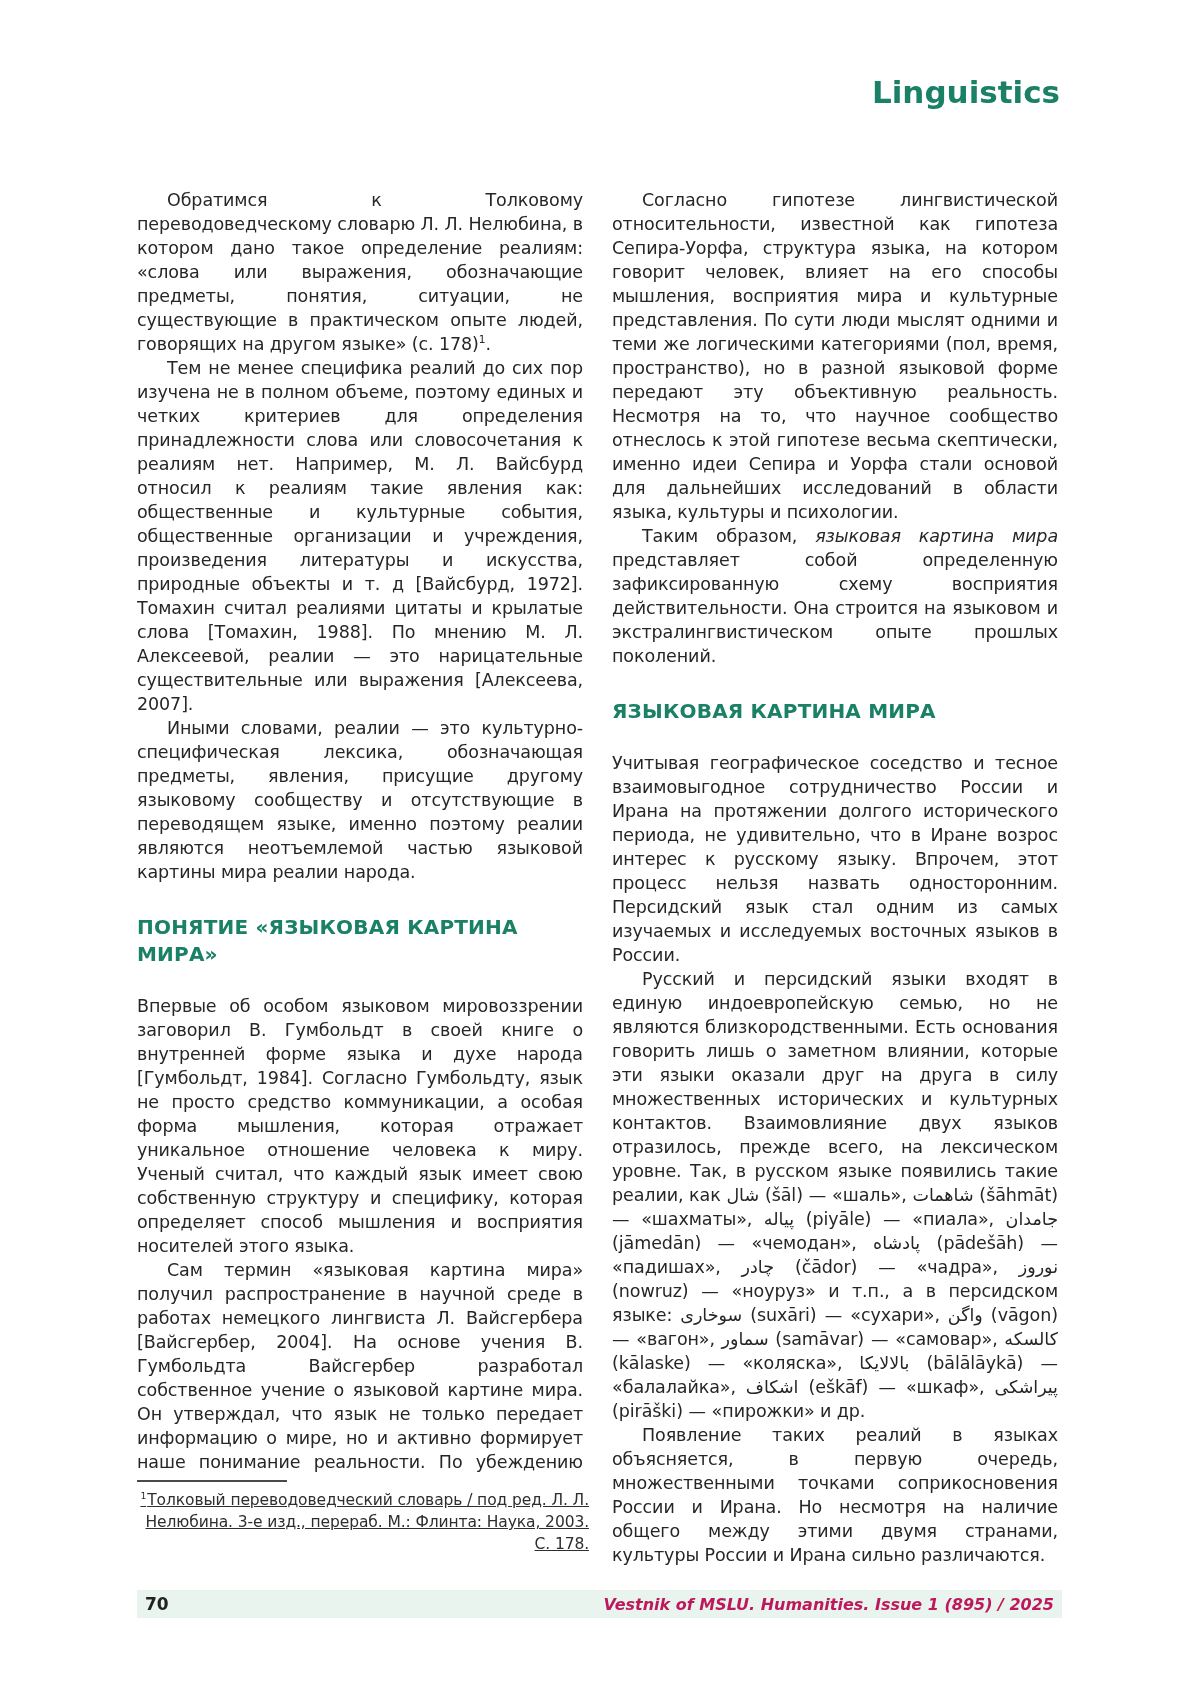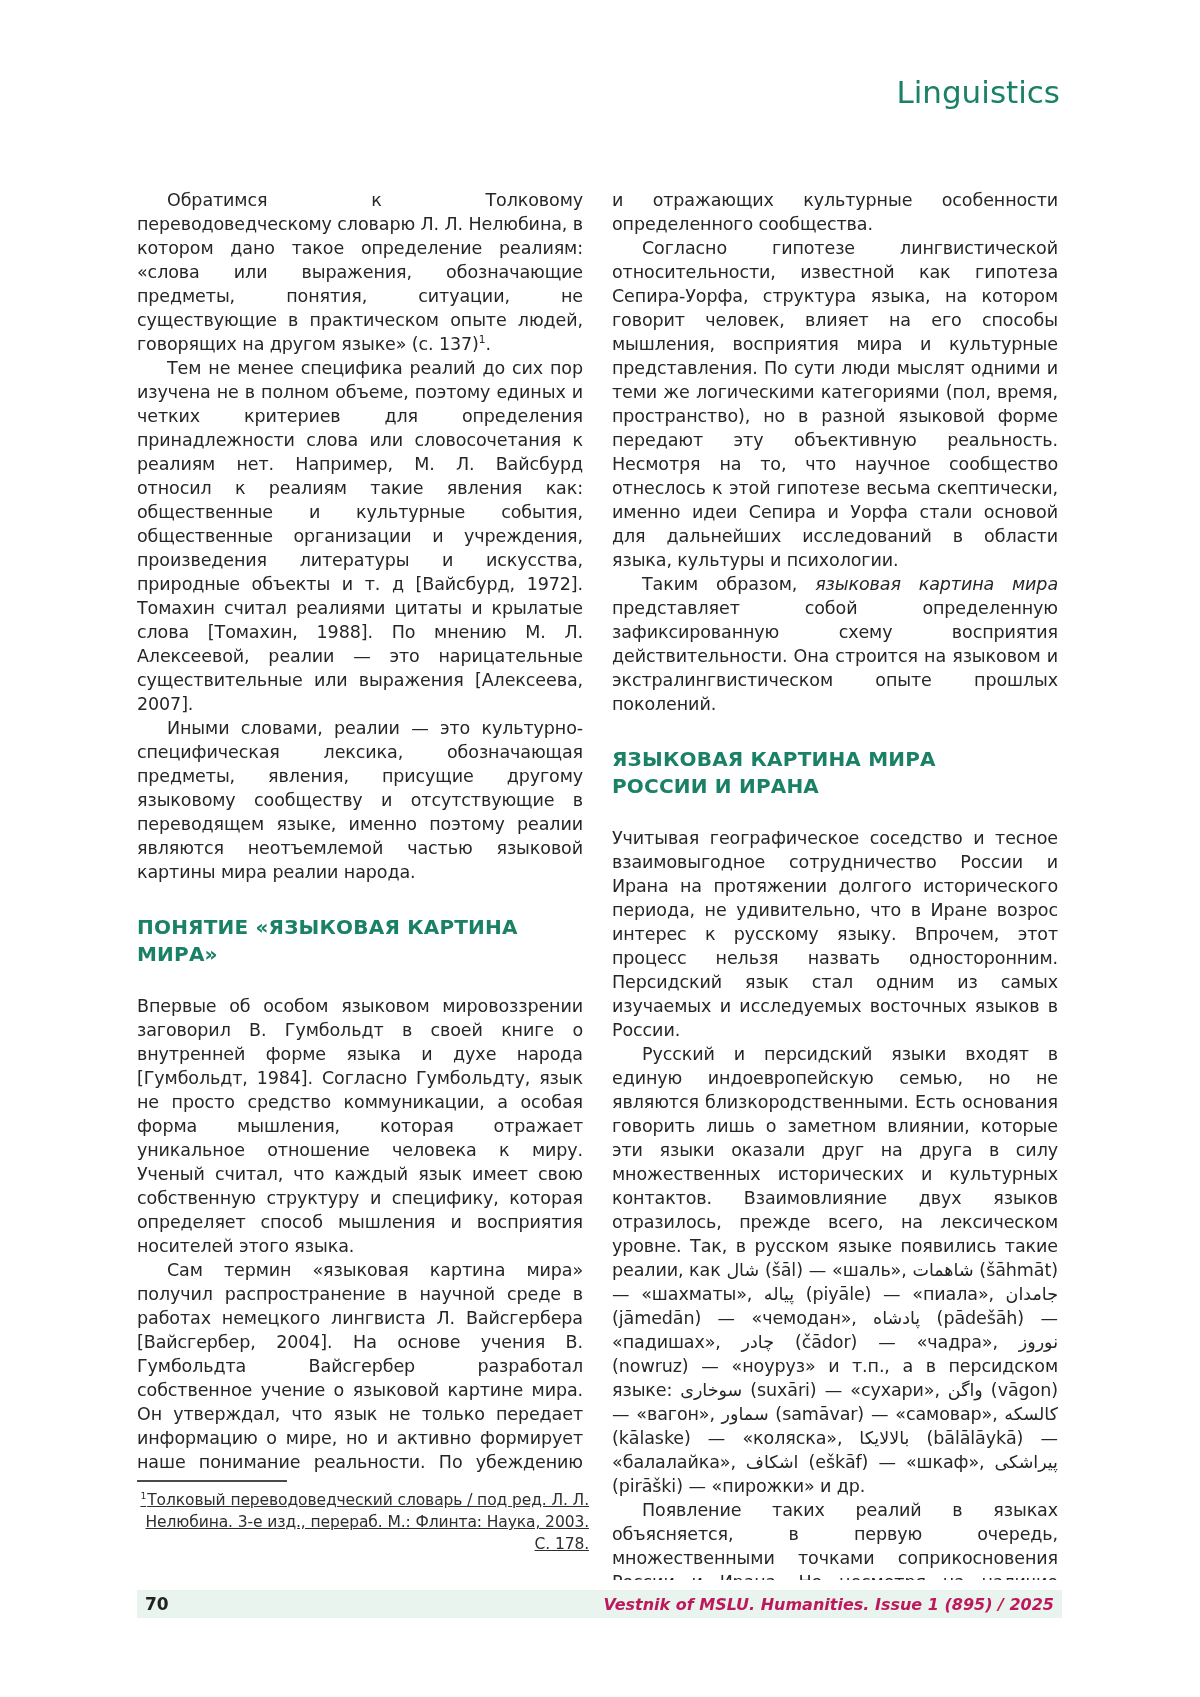--- a/index.html
+++ b/index.html
@@ -2,21 +2,21 @@
 <html lang="ru"><head>
 <meta charset="utf-8">
 <style>
   html,body { margin:0; padding:0; background:#ffffff; }
   .page {
     position:relative; width:1200px; height:1697px; background:#ffffff;
     font-family:"DejaVu Sans", sans-serif; color:#262626; overflow:hidden;
   }
   .running-head {
     position:absolute; top:74px; right:140px;
-    font-size:31px; line-height:36px; font-weight:400; color:#1a8066;
+    font-size:31px; line-height:36px; font-weight:700; color:#1a8066;
   }
   .col {
     position:absolute; top:188px; width:446px;
     font-size:17.5px; line-height:24px; letter-spacing:-0.1px;
     text-align:justify; overflow:hidden;
   }
   .col-left  { left:137px; max-height:1288px; }
   .col-right { left:612px; max-height:1392px; }
   .para { margin:0; }
   .para.indent { text-indent:30px; }
@@ -45,37 +45,35 @@
   .journal-line { font-style:italic; font-weight:600; font-size:16px; color:#be185d; }
 </style>
 </head>
 <body>
 
 <div class="page">
 
   <div class="running-head">Linguistics</div>
 
   <div class="col col-left" id="col-left">
-      <p class="para indent"><span>Обратимся к Толковому переводоведческому словарю Л. Л. Нелюбина, в котором дано такое определение реалиям: «слова или выражения, обозначающие предметы, понятия, ситуации, не существующие в практическом опыте людей, говорящих на другом языке» (с. 137)</span><sup>1</sup><span>.</span></p>
+      <p class="para indent"><span>Обратимся к Толковому переводоведческому словарю Л. Л. Нелюбина, в котором дано такое определение реалиям: «слова или выражения, обозначающие предметы, понятия, ситуации, не существующие в практическом опыте людей, говорящих на другом языке» (с. 178)</span><sup>1</sup><span>.</span></p>
       <p class="para indent"><span>Тем не менее специфика реалий до сих пор изучена не в полном объеме, поэтому единых и четких критериев для определения принадлежности слова или словосочетания к реалиям нет. Например, М. Л. Вайсбурд относил к реалиям такие явления как: общественные и культурные события, общественные организации и учреждения, произведения литературы и искусства, природные объекты и т. д [Вайсбурд, 1972]. Томахин считал реалиями цитаты и крылатые слова [Томахин, 1988]. По мнению М. Л. Алексеевой, реалии — это нарицательные существительные или выражения [Алексеева, 2007].</span></p>
       <p class="para indent"><span>Иными словами, реалии — это культурно-специфическая лексика, обозначающая предметы, явления, присущие другому языковому сообществу и отсутствующие в переводящем языке, именно поэтому реалии являются неотъемлемой частью языковой картины мира реалии народа.</span></p>
       <div class="sec-heading">
         <span class="sec-heading-line">ПОНЯТИЕ «ЯЗЫКОВАЯ КАРТИНА МИРА»</span>
       </div>
       <p class="para"><span>Впервые об особом языковом мировоззрении заговорил В. Гумбольдт в своей книге о внутренней форме языка и духе народа [Гумбольдт, 1984]. Согласно Гумбольдту, язык не просто средство коммуникации, а особая форма мышления, которая отражает уникальное отношение человека к миру. Ученый считал, что каждый язык имеет свою собственную структуру и специфику, которая определяет способ мышления и восприятия носителей этого языка.</span></p>
       <p class="para indent"><span>Сам термин «языковая картина мира» получил распространение в научной среде в работах немецкого лингвиста Л. Вайсгербера [Вайсгербер, 2004]. На основе учения В. Гумбольдта Вайсгербер разработал собственное учение о языковой картине мира. Он утверждал, что язык не только передает информацию о мире, но и активно формирует наше понимание реальности. По убеждению ученого, языковая картина мира описывает специфическую систему ценностей, норм, верований и обычаев, воплощенных в языке</span></p>
     </div>
 
   <div class="col col-right" id="col-right">
-      <p class="para"><span>и отражающих культурные особенности определенного сообщества.</span></p>
       <p class="para indent"><span>Согласно гипотезе лингвистической относительности, известной как гипотеза Сепира-Уорфа, структура языка, на котором говорит человек, влияет на его способы мышления, восприятия мира и культурные представления. По сути люди мыслят одними и теми же логическими категориями (пол, время, пространство), но в разной языковой форме передают эту объективную реальность. Несмотря на то, что научное сообщество отнеслось к этой гипотезе весьма скептически, именно идеи Сепира и Уорфа стали основой для дальнейших исследований в области языка, культуры и психологии.</span></p>
       <p class="para indent"><span>Таким образом, </span><em>языковая картина мира</em><span> представляет собой определенную зафиксированную схему восприятия действительности. Она строится на языковом и экстралингвистическом опыте прошлых поколений.</span></p>
       <div class="sec-heading">
         <span class="sec-heading-line">ЯЗЫКОВАЯ КАРТИНА МИРА</span>
-        <span class="sec-heading-line">РОССИИ И ИРАНА</span>
       </div>
       <p class="para"><span>Учитывая географическое соседство и тесное взаимовыгодное сотрудничество России и Ирана на протяжении долгого исторического периода, не удивительно, что в Иране возрос интерес к русскому языку. Впрочем, этот процесс нельзя назвать односторонним. Персидский язык стал одним из самых изучаемых и исследуемых восточных языков в России.</span></p>
       <p class="para indent"><span>Русский и персидский языки входят в единую индоевропейскую семью, но не являются близкородственными. Есть основания говорить лишь о заметном влиянии, которые эти языки оказали друг на друга в силу множественных исторических и культурных контактов. Взаимовлияние двух языков отразилось, прежде всего, на лексическом уровне. Так, в русском языке появились такие реалии, как شال (šāl) — «шаль», شاهمات (šāhmāt) — «шахматы», پیاله (piyāle) — «пиала», جامدان (jāmedān) — «чемодан», پادشاه (pādešāh) — «падишах», چادر (čādor) — «чадра», نوروز (nowruz) — «ноуруз» и т.п., а в персидском языке: سوخاری (suxāri) — «сухари», واگن (vāgon) — «вагон», سماور (samāvar) — «самовар», كالسكه (kālaske) — «коляска», بالالایکا (bālālāykā) — «балалайка», اشکاف (eškāf) — «шкаф», پیراشکی (pirāški) — «пирожки» и др.</span></p>
       <p class="para indent"><span>Появление таких реалий в языках объясняется, в первую очередь, множественными точками соприкосновения России и Ирана. Но несмотря на наличие общего между этими двумя странами, культуры России и Ирана сильно различаются.</span></p>
     </div>
 
   <div class="footnote">
     <div class="footnote-rule"></div>
     <div class="footnote-text"><sup>1</sup><span>Толковый переводоведческий словарь / под ред. Л. Л. Нелюбина. 3-е изд., перераб. М.: Флинта: Наука, 2003. С. 178.</span></div>
   </div>

